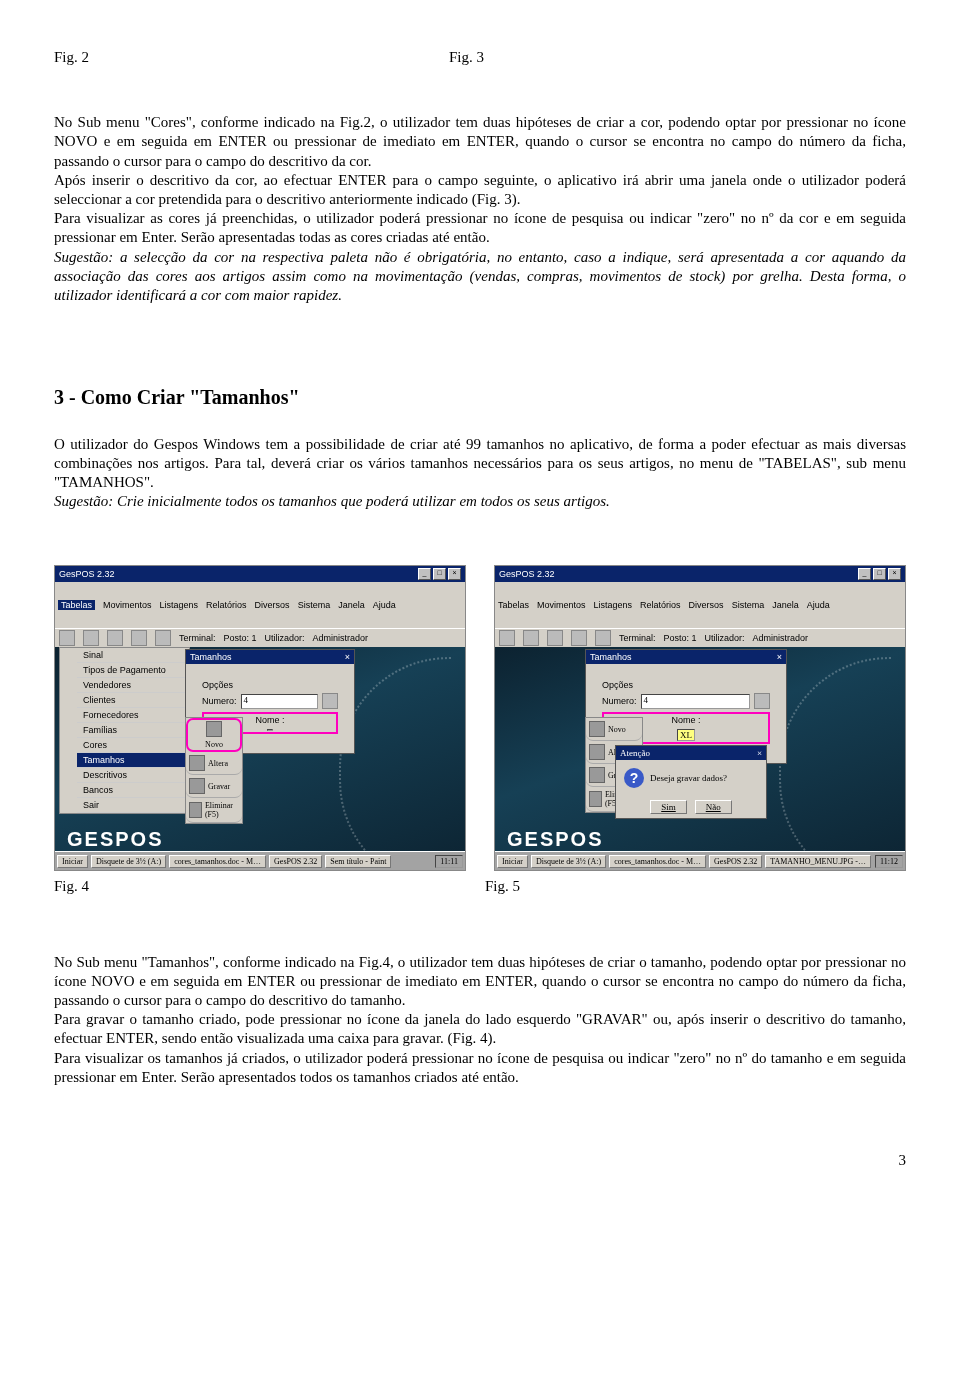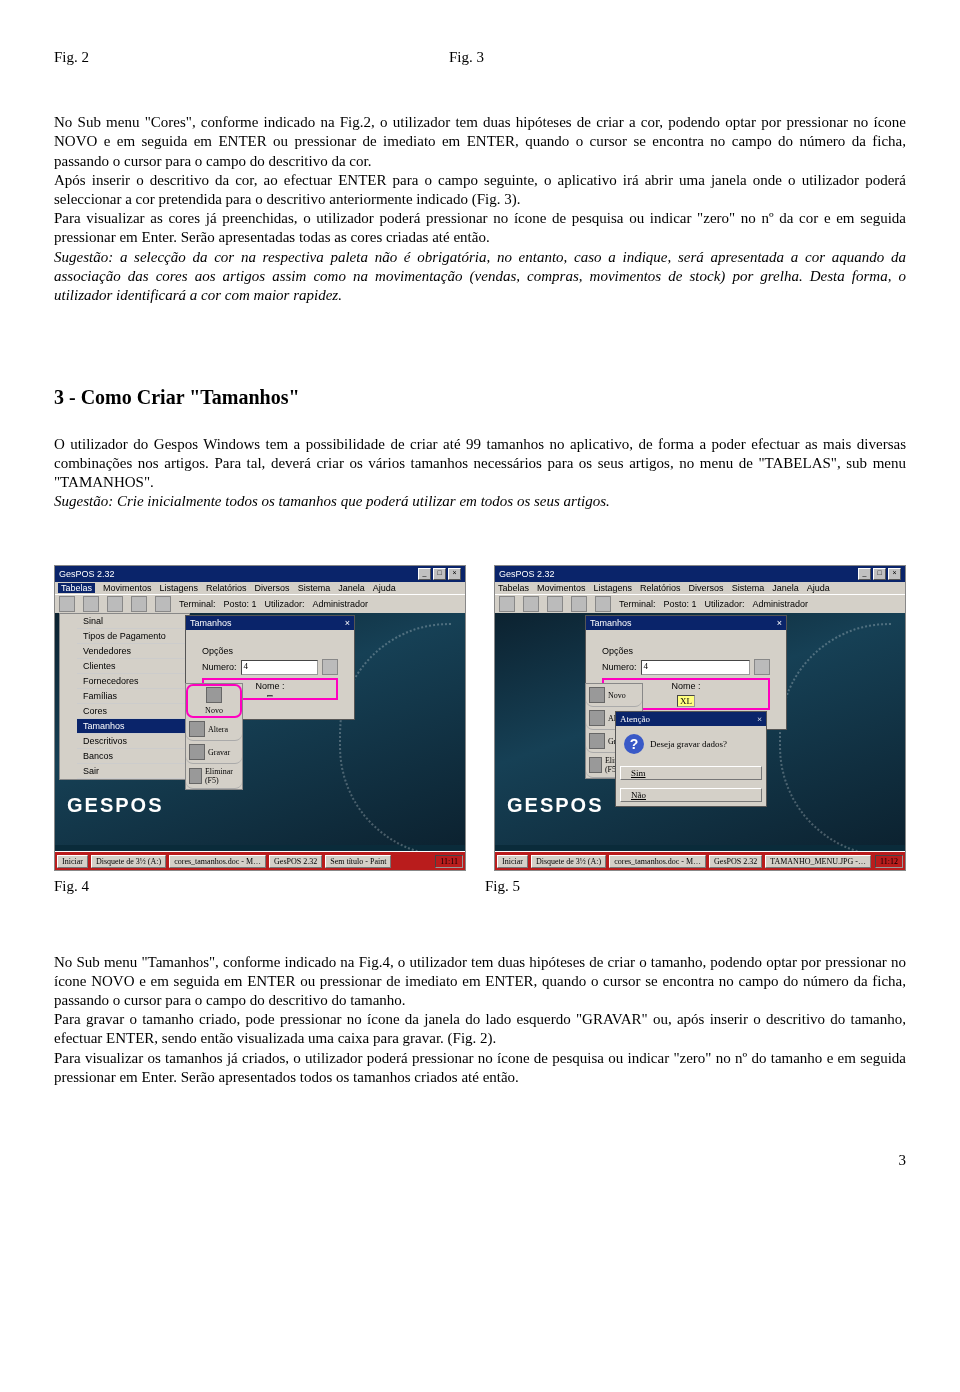--- a/index.html
+++ b/index.html
@@ -54,21 +54,21 @@
     display: flex;
     justify-content: space-between;
     align-items: center;
   }
   .ss-winbtns { display:flex; gap:2px;}
   .ss-winbtn { width:11px; height:10px; background:#c0c0c0; border:1px solid #fff; border-right-color:#555; border-bottom-color:#555; font-size:7px; text-align:center; line-height:8px; color:#000;}
   .ss-menubar {
     background: #d4d0c8;
     font: 9px Tahoma, sans-serif;
     color: #000;
-    padding: 1px 3px;
+    padding: 18px 3px;
     display: flex;
     gap: 8px;
   }
   .ss-menubar span.hl { background:#0a246a; color:#fff; padding:0 3px;}
   .ss-toolbar {
     background: #d4d0c8;
     border-top: 1px solid #fff;
     height: 18px;
     display:flex;
     align-items:center;
@@ -127,31 +127,31 @@
     font:bold 20px Arial;letter-spacing:2px;
   }
   .ss-statusbar{
     position:absolute;left:0;right:0;bottom:0;height:16px;
     background:#d4d0c8;font:8px Tahoma;color:#000;
     display:flex;align-items:center;gap:6px;padding:0 4px;
     border-top:1px solid #fff;
   }
   .ss-taskbar{
     position:absolute;left:0;right:0;bottom:0;height:18px;
-    background:#b91c1c;border-top:1px solid #fff;
+    background:#a3a3a3;border-top:1px solid #fff;
     display:flex;align-items:center;font:8px Tahoma;gap:3px;padding:0 2px;color:#000;
   }
   .ss-taskbtn{background:#d4d0c8;border:1px solid #fff;border-right-color:#777;border-bottom-color:#777;padding:1px 4px;}
   .ss-clock{margin-left:auto;padding:1px 4px;border:1px inset #999;}
   .ss-alert{
     position:absolute;left:120px;top:98px;width:150px;background:#d4d0c8;
     border:1px solid #555;font:9px Tahoma;color:#000;
   }
   .ss-alert-body{padding:8px;display:flex;gap:6px;align-items:center;}
-  .ss-alert-btns{display:flex;justify-content:center;gap:8px;padding:4px;flex-direction:column;}
+  .ss-alert-btns{display:flex;justify-content:center;gap:8px;padding:4px;}
   .ss-btn{background:#d4d0c8;border:1px solid #fff;border-right-color:#777;border-bottom-color:#777;padding:1px 10px;font:9px Tahoma;}
   .fig-row2 {
     display: flex;
     gap: 396px;
     margin: 2px 0 56px 0;
   }
   .page-num {
     text-align: right;
     margin-top: 64px;
     font-size: 15px;
@@ -386,16 +386,16 @@
   </div>
 
 </div>
 
 <div class="fig-row2">
   <span>Fig. 4</span>
   <span>Fig. 5</span>
 </div>
 
 <p class="body-para">No Sub menu "Tamanhos", conforme indicado na Fig.4, o utilizador tem duas hipóteses de criar o tamanho, podendo optar por pressionar no ícone NOVO e em seguida em ENTER ou pressionar de imediato em ENTER, quando o cursor se encontra no campo do número da ficha, passando o cursor para o campo do descritivo do tamanho.</p>
-<p class="body-para">Para gravar o tamanho criado, pode pressionar no ícone da janela do lado esquerdo "GRAVAR" ou, após inserir o descritivo do tamanho, efectuar ENTER, sendo então visualizada uma caixa para gravar. (Fig. 2).</p>
+<p class="body-para">Para gravar o tamanho criado, pode pressionar no ícone da janela do lado esquerdo "GRAVAR" ou, após inserir o descritivo do tamanho, efectuar ENTER, sendo então visualizada uma caixa para gravar. (Fig. 4).</p>
 <p class="body-para">Para visualizar os tamanhos já criados, o utilizador poderá pressionar no ícone de pesquisa ou indicar "zero" no nº do tamanho e em seguida pressionar em Enter. Serão apresentados todos os tamanhos criados até então.</p>
 
 <div class="page-num">3</div>
 
 </body></html>

